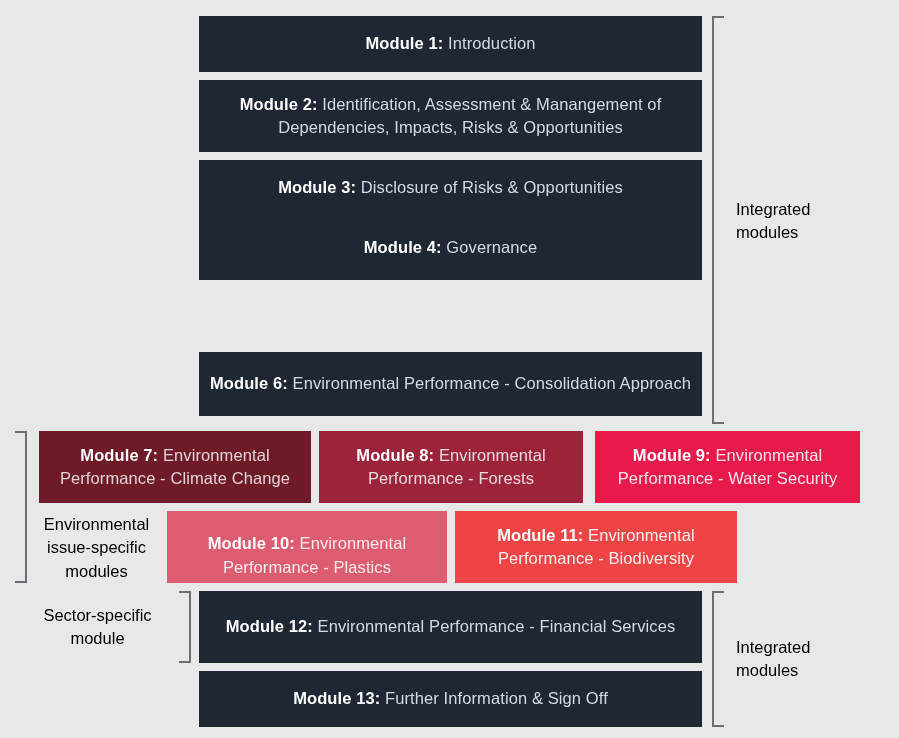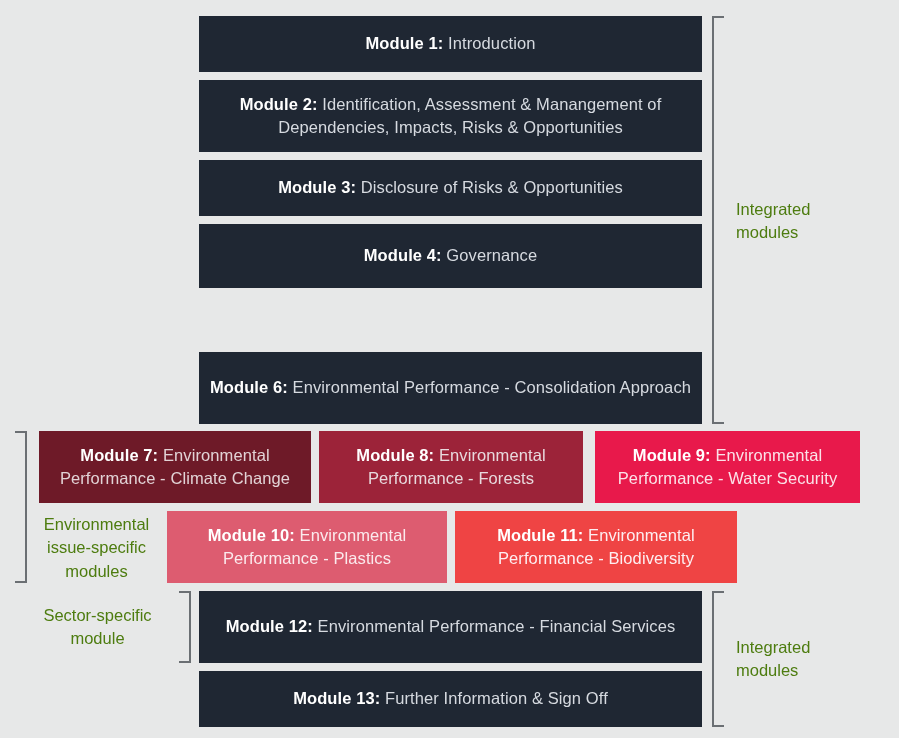--- a/index.html
+++ b/index.html
@@ -46,21 +46,21 @@
   }
   .module.dark {
     background: #1f2733;
     color: #d6dae0;
   }
   .module.dark .num { color: #ffffff; }
 
   .module.c7  { background: #6e1a28; color: #e2d3d6; }
   .module.c8  { background: #9c2339; color: #e8d9dd; }
   .module.c9  { background: #e8194b; color: #fbe2e8; }
-  .module.c10 { background: #dd5c70; color: #fbeaed; }
+  .module.c10 { background: #dd5c70; color: #fbeaed; align-items: flex-end; }
   .module.c11 { background: #ef4444; color: #fdeef1; justify-content: flex-end; }
   .module.c7 .num, .module.c8 .num, .module.c9 .num,
   .module.c10 .num, .module.c11 .num { color: #ffffff; }
 
   
   .bracket {
     position: absolute;
     box-sizing: border-box;
     border: 2px solid #6b6f73;
     pointer-events: none;
@@ -74,21 +74,21 @@
   .bracket.open-right {
     border-right: 2px solid #6b6f73;
     border-left: none;
   }
 
   
   .caption {
     position: absolute;
     font-size: 16.5px;
     line-height: 1.42;
-    color: #4d7c0f;
+    color: #000000;
     white-space: pre-line;
   }
   .caption.left-align  { text-align: left; }
   .caption.right-align { text-align: center; }
   .caption.center-align{ text-align: center; }
 </style>
 </head>
 <body>
 
 <div id="diagram">
@@ -98,26 +98,26 @@
   </div>
 
   <div class="module dark" style="left:199px; top:80px; width:503px; height:72px;">
     <span class="txt"><span class="num">Module 2:</span><span class="ttl"> Identification, Assessment &amp; Manangement of Dependencies, Impacts, Risks &amp; Opportunities</span></span>
   </div>
 
   <div class="module dark" style="left:199px; top:160px; width:503px; height:56px;">
     <span class="txt"><span class="num">Module 3:</span><span class="ttl"> Disclosure of Risks &amp; Opportunities</span></span>
   </div>
 
-  <div class="module dark" style="left:199px; top:224px; width:503px; height:64px;">
+  <div class="module dark" style="left:199px; top:216px; width:503px; height:64px;">
     <span class="txt"><span class="num">Module 4:</span><span class="ttl"> Governance</span></span>
   </div>
 
 
-  <div class="module dark" style="left:199px; top:352px; width:503px; height:72px;">
+  <div class="module dark" style="left:199px; top:352px; width:503px; height:64px;">
     <span class="txt"><span class="num">Module 6:</span><span class="ttl"> Environmental Performance - Consolidation Approach</span></span>
   </div>
 
   <div class="module c7" style="left:39px; top:431px; width:272px; height:72px;justify-content:flex-end;">
     <span class="txt"><span class="num">Module 7:</span><span class="ttl"> Environmental Performance - Climate Change</span></span>
   </div>
 
   <div class="module c8" style="left:319px; top:431px; width:264px; height:72px;">
     <span class="txt"><span class="num">Module 8:</span><span class="ttl"> Environmental Performance - Forests</span></span>
   </div>

